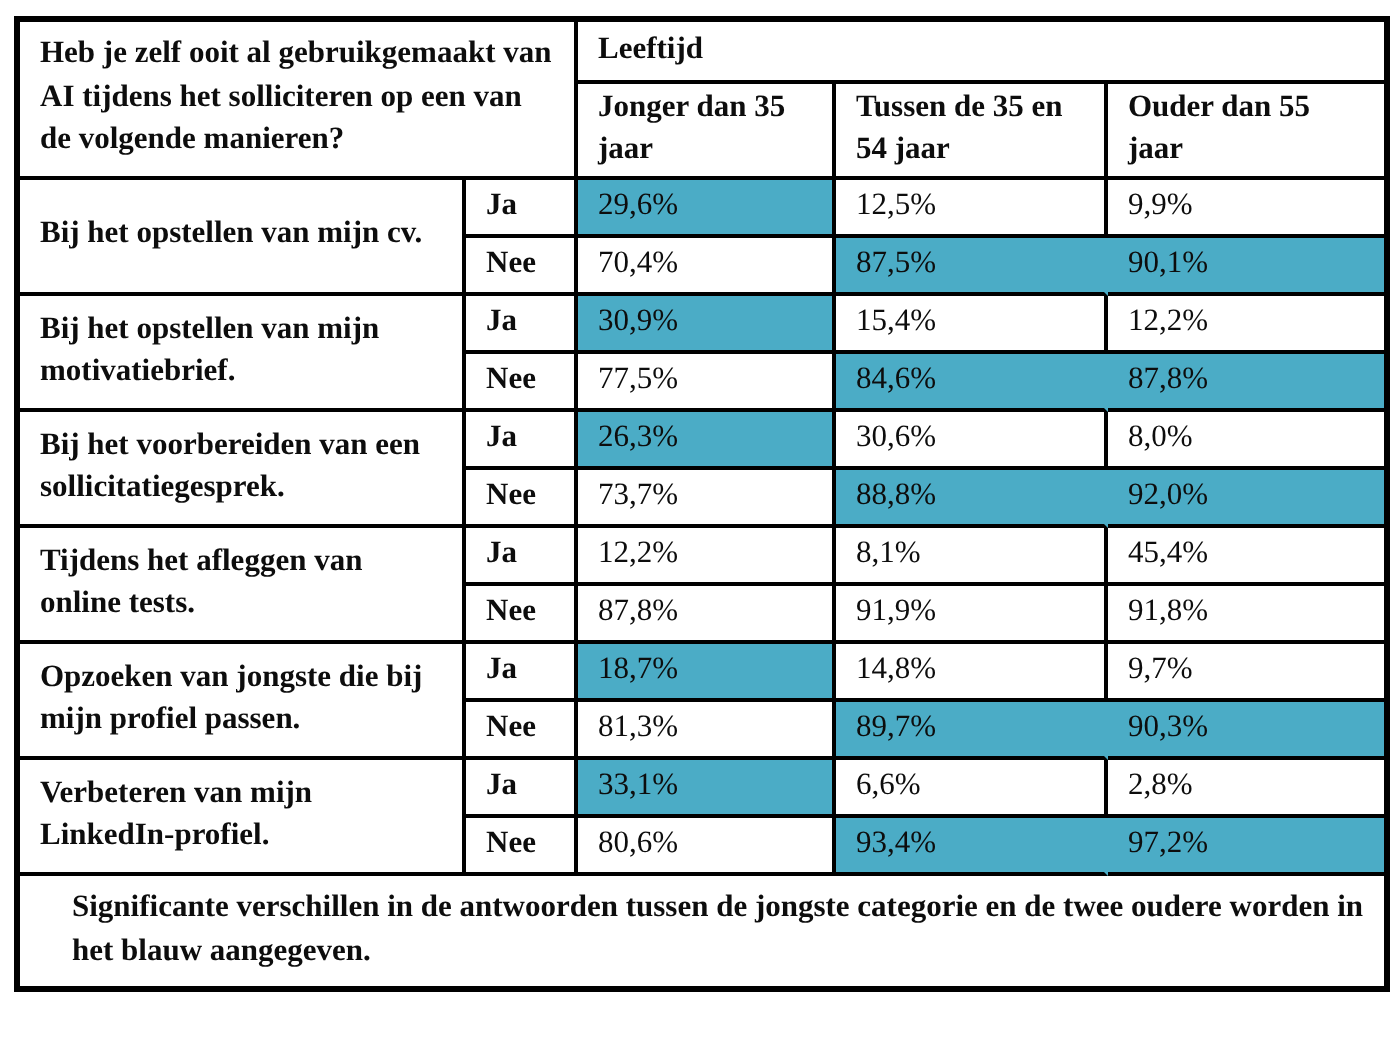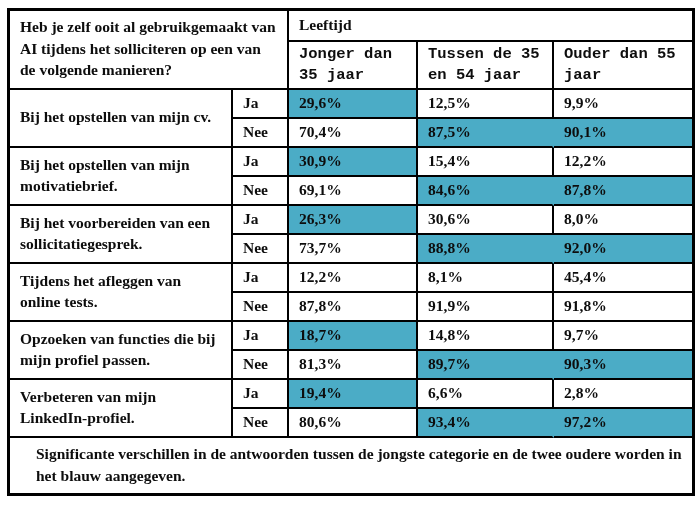--- a/index.html
+++ b/index.html
@@ -30,26 +30,26 @@
     padding: 2px 8px 2px 10px;
     font-size: 15.5px;
     line-height: 1.35;
     vertical-align: middle;
     overflow: hidden;
   }
   td:last-child { border-right: none; }
   tr:last-child td { border-bottom: none; }
 
   tr.hdr1 { height: 31px; }
-  tr.hdr2 { height: 47px; font-family: Liberation Mono, monospace; }
+  tr.hdr2 { height: 47px; }
   tr.datarow { height: 29px; }
   tr.footrow { height: 46px; }
 
   td.bold, td.q, td.ans, td.hdr, td.foot { font-weight: bold; }
-  td.val { font-weight: bold; }
+  td.val { font-weight: normal; }
 
   td.qhead {
     font-weight: bold;
     line-height: 1.38;
     padding-top: 0;
   }
   td.foot {
     padding-top: 5px;
     padding-bottom: 5px;
     line-height: 1.45;
@@ -98,21 +98,21 @@
 
     <tr class="datarow">
       <td class="q" rowspan="2">Bij het opstellen van mijn motivatiebrief.</td>
       <td class="ans">Ja</td>
       <td class="val blue">30,9%</td>
       <td class="val">15,4%</td>
       <td class="val">12,2%</td>
     </tr>
     <tr class="datarow">
       <td class="ans">Nee</td>
-      <td class="val">69,1%</td>
+      <td class="val">77,5%</td>
       <td class="val blue blue-r">84,6%</td>
       <td class="val blue">87,8%</td>
     </tr>
 
     <tr class="datarow">
       <td class="q" rowspan="2">Bij het voorbereiden van een sollicitatiegesprek.</td>
       <td class="ans">Ja</td>
       <td class="val blue">26,3%</td>
       <td class="val">30,6%</td>
       <td class="val">8,0%</td>
@@ -132,37 +132,37 @@
       <td class="val">45,4%</td>
     </tr>
     <tr class="datarow">
       <td class="ans">Nee</td>
       <td class="val">87,8%</td>
       <td class="val">91,9%</td>
       <td class="val">91,8%</td>
     </tr>
 
     <tr class="datarow">
-      <td class="q" rowspan="2">Opzoeken van functies die bij mijn profiel passen.</td>
+      <td class="q" rowspan="2">Opzoeken van jongste die bij mijn profiel passen.</td>
       <td class="ans">Ja</td>
       <td class="val blue">18,7%</td>
       <td class="val">14,8%</td>
       <td class="val">9,7%</td>
     </tr>
     <tr class="datarow">
       <td class="ans">Nee</td>
       <td class="val">81,3%</td>
       <td class="val blue blue-r">89,7%</td>
       <td class="val blue">90,3%</td>
     </tr>
 
     <tr class="datarow">
       <td class="q" rowspan="2">Verbeteren van mijn LinkedIn-profiel.</td>
       <td class="ans">Ja</td>
-      <td class="val blue">19,4%</td>
+      <td class="val blue">33,1%</td>
       <td class="val">6,6%</td>
       <td class="val">2,8%</td>
     </tr>
     <tr class="datarow">
       <td class="ans">Nee</td>
       <td class="val">80,6%</td>
       <td class="val blue blue-r">93,4%</td>
       <td class="val blue">97,2%</td>
     </tr>
 

